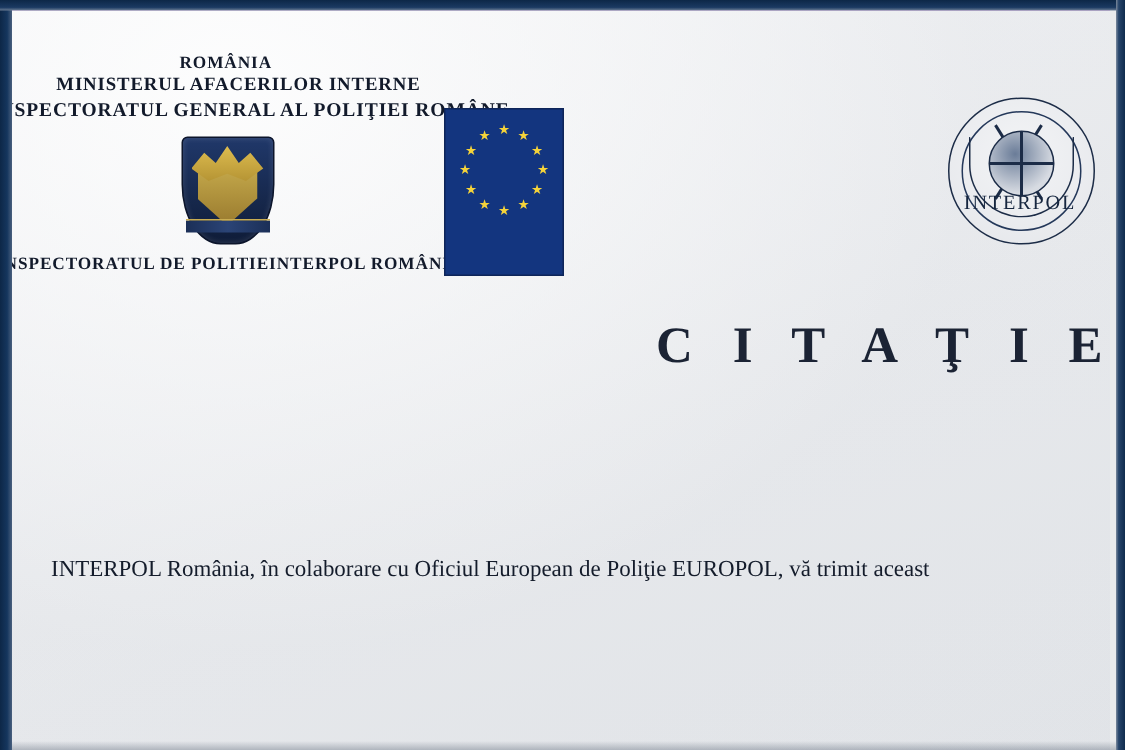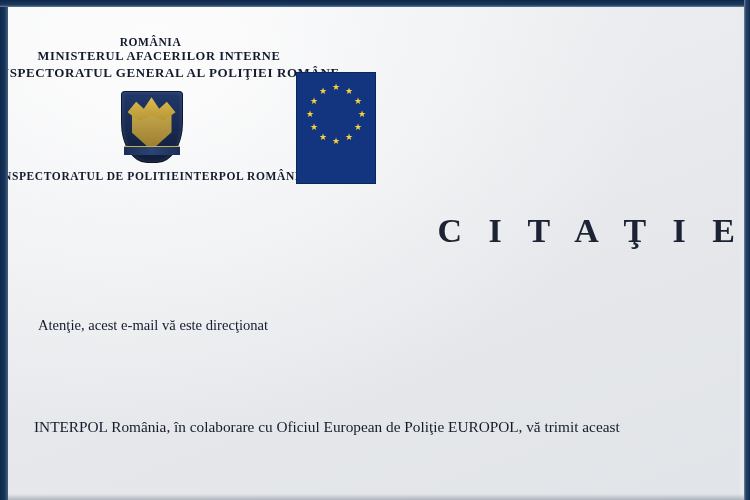--- a/index.html
+++ b/index.html
@@ -284,26 +284,34 @@
           <span style="left:48px; top:60px;">★</span>
           <span style="left:35px; top:64px;">★</span>
           <span style="left:22px; top:60px;">★</span>
           <span style="left:13px; top:50px;">★</span>
           <span style="left:9px;  top:37px;">★</span>
           <span style="left:13px; top:24px;">★</span>
           <span style="left:22px; top:14px;">★</span>
         </div>
       </div>
 
+      <div class="interpol-logo">
+        <div class="ip-circle"></div>
+        <div class="ip-circle2"></div>
+        <div class="ip-sword"></div>
+        <div class="ip-sword2"></div>
+        <div class="ip-globe"></div>
+        <div class="ip-laurel"></div>
+        <div class="ip-text">INTERPOL</div>
+      </div>
     </div>
 
     <div class="title">C I T A Ţ I E</div>
 
     <div class="body-text">
-      <p class="attention">Atenţie, acest e-mail vă este direcţionat</p>
       <div class="para">
         <span class="ln">INTERPOL România, în colaborare cu Oficiul European de Poliţie EUROPOL, vă trimit aceast</span>
         
         
         
         
       </div>
     </div>
 
     <div class="bottom-fade"></div>

